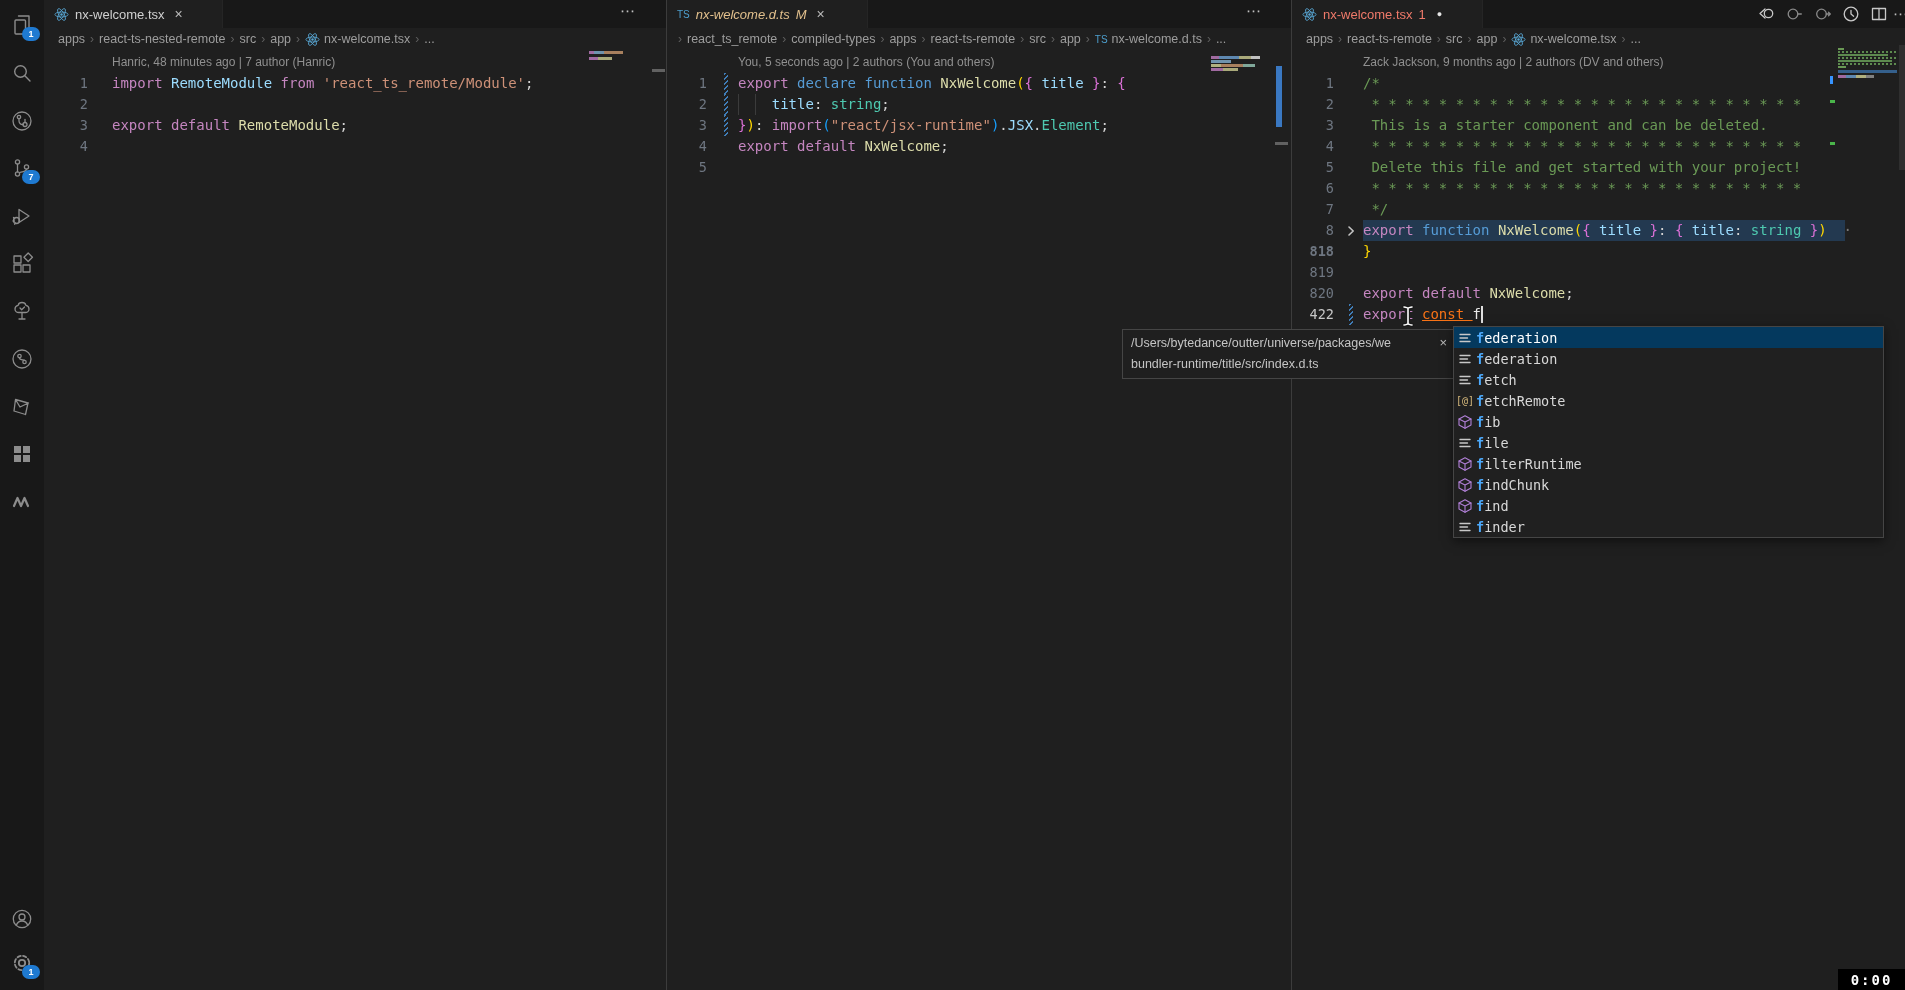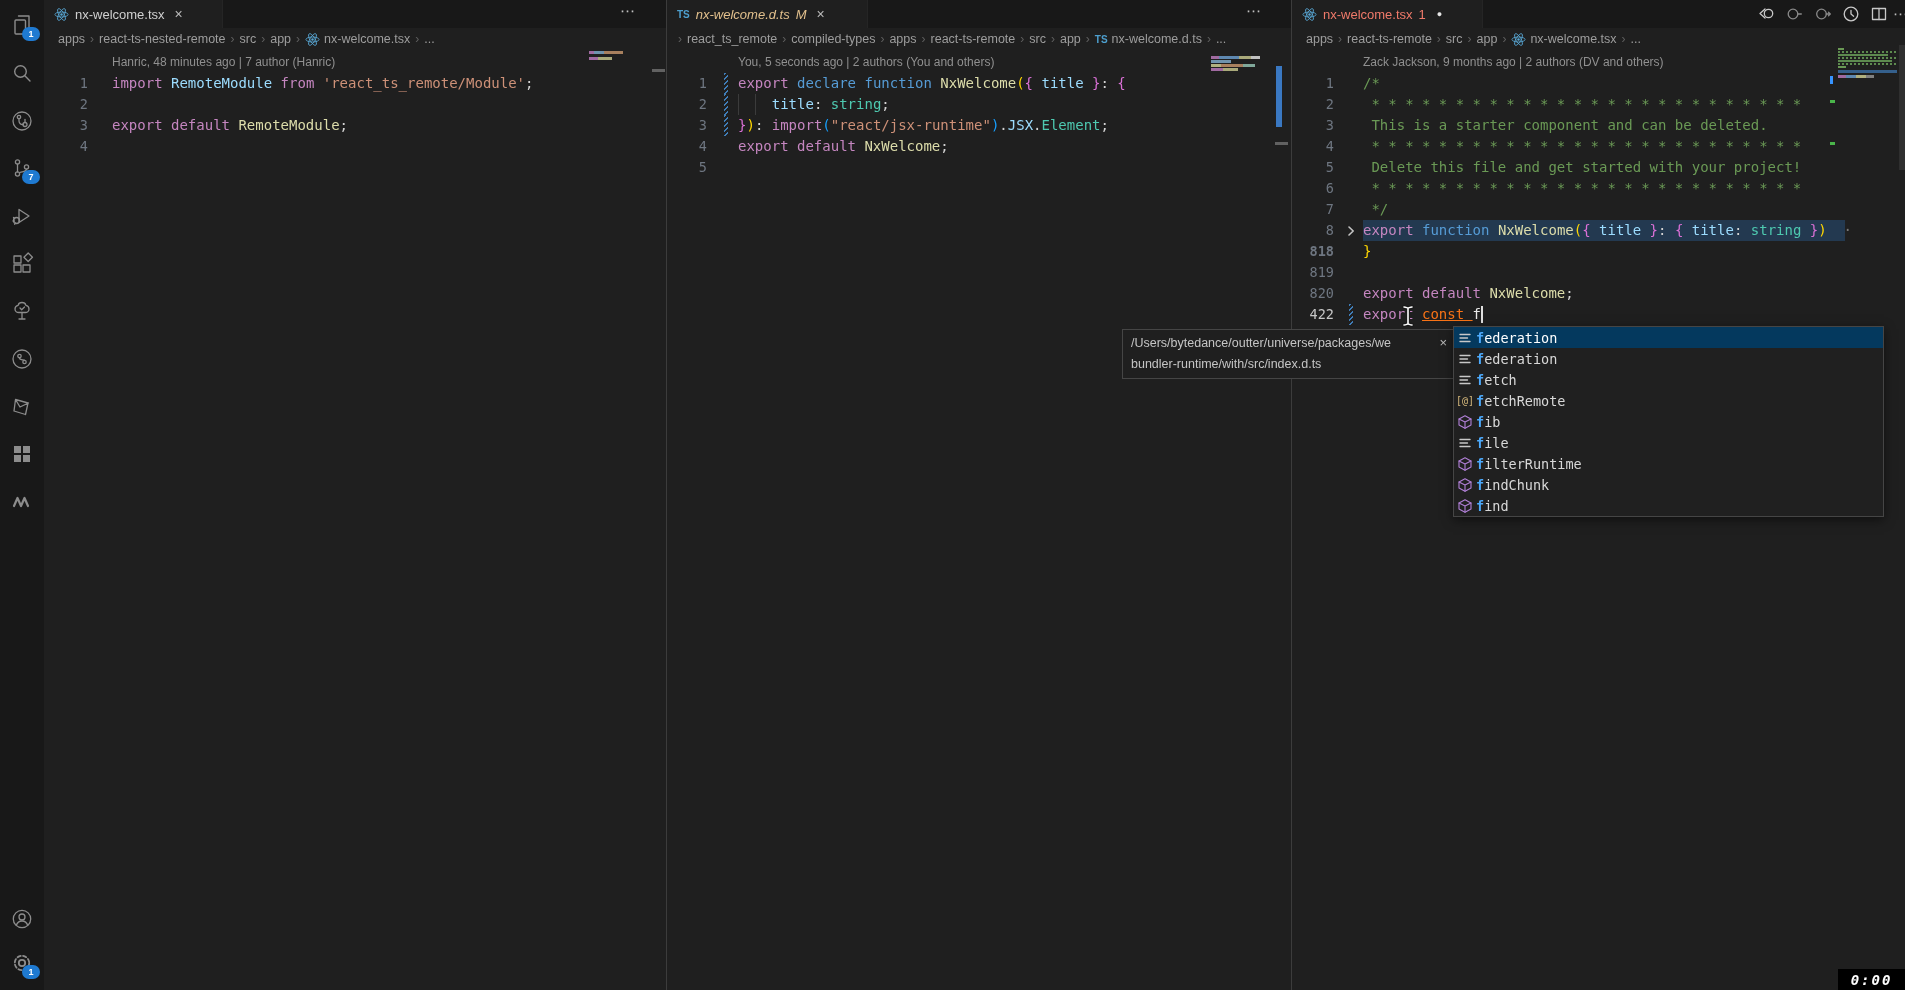--- a/index.html
+++ b/index.html
@@ -43,21 +43,21 @@
   .sg-snip{color:#d7ba7d;font-size:10px;font-family:"DejaVu Sans Mono",monospace;}
   
   #details{position:absolute;background:#1f1f1f;border:1px solid #454545;z-index:29;font-size:12.5px;color:#c5c5c5;
            padding:3px 8px;line-height:21px;}
   #details .close{position:absolute;right:6px;top:2px;color:#bbb;cursor:pointer;font-size:13px;}
   
   .decor{position:absolute;}
   #rec-timer{position:absolute;background:#000;color:#fff;font-family:"DejaVu Sans Mono",monospace;
              font-weight:bold;font-size:14px;letter-spacing:2px;display:flex;align-items:center;justify-content:center;z-index:40;}
   #mouse{position:absolute;z-index:50;pointer-events:none;}
-  .ts-badge{color:#4d9fce;font-weight:bold;font-size:10px;font-family:"Liberation Sans",sans-serif;}
+  .ts-badge{color:#4d9fce;font-weight:normal;font-size:10px;font-family:"Liberation Sans",sans-serif;}
   .ed-action{position:absolute;width:22px;height:22px;display:flex;align-items:center;justify-content:center;color:#bdbdbd;cursor:pointer;}
 </style>
 </head>
 <body>
 
 <div id="app">
   <div id="activity-bar">
       <div class="ab-item" style="top: 8px;">
         <svg width="24" height="24" viewBox="0 0 24 24" fill="none" stroke="#8c8c8c" stroke-width="1.4" stroke-linecap="round" stroke-linejoin="round">
           <path d="M8.5 3h10.5v14h-3"></path>
@@ -539,29 +539,37 @@
       </div>
       <div class="sg-row">
         <span class="sg-icon">
           <svg width="16" height="16" viewBox="0 0 16 16" fill="none" stroke="#b180d7" stroke-width="1.1" stroke-linecap="round" stroke-linejoin="round">
             <path d="M8 1.8L14 5v6L8 14.2 2 11V5z"></path>
             <path d="M2 5l6 3 6-3M8 8v6.2"></path>
           </svg>
         </span>
         <span><span style="color: rgb(77, 170, 252); font-weight: bold;">f</span>ind</span>
       </div>
+      <div class="sg-row">
+        <span class="sg-icon">
+          <svg width="16" height="16" viewBox="0 0 16 16" fill="none" stroke="#c8c8c8" stroke-width="1.4" stroke-linecap="round" stroke-linejoin="round">
+            <path d="M3 4.5h10M3 8h7.5M3 11.5h10"></path>
+          </svg>
+        </span>
+        <span><span style="color: rgb(77, 170, 252); font-weight: bold;">f</span>inder</span>
+      </div>
     </div>
 
   <div id="details" style="left: 1122px; top: 329px; width: 314px; height: 42px;">
     <span class="close">×</span>
     <div>/Users/bytedance/outter/universe/packages/we</div>
-    <div>bundler-runtime/with/src/index.d.ts</div>
+    <div>bundler-runtime/title/src/index.d.ts</div>
   </div>
 
-  <div id="rec-timer" style="left: 1838px; top: 969px; width: 67px; height: 21px; font-style: italic;">0:00</div>
+  <div id="rec-timer" style="left: 1838px; top: 969px; width: 67px; height: 21px;">0:00</div>
 
   <div id="mouse" style="left: 1399px; top: 303px;">
     <svg width="18" height="26" viewBox="0 0 18 26">
       <g stroke="#1a1a1a" stroke-width="4" fill="none" stroke-linecap="round">
         <path d="M5 4c2 0 3 1 4 1s2-1 4-1M9 5v16M5 22c2 0 3-1 4-1s2 1 4 1"></path>
       </g>
       <g stroke="#ffffff" stroke-width="1.6" fill="none" stroke-linecap="round">
         <path d="M5 4c2 0 3 1 4 1s2-1 4-1M9 5v16M5 22c2 0 3-1 4-1s2 1 4 1"></path>
       </g>
     </svg>

